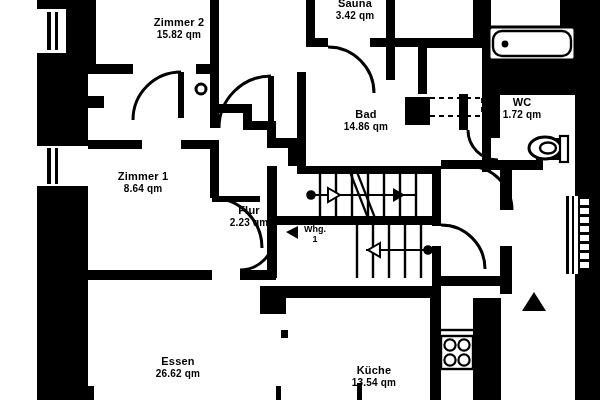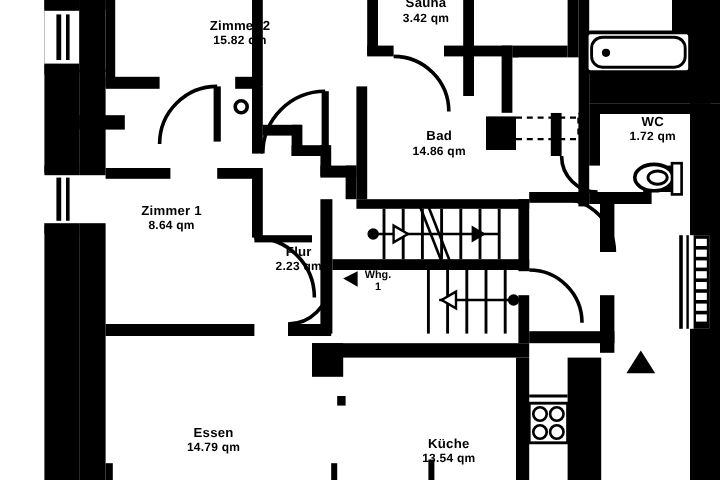--- a/index.html
+++ b/index.html
@@ -221,53 +221,53 @@
       <line x1="430" y1="98" x2="482" y2="98"></line>
       <line x1="430" y1="116" x2="482" y2="116"></line>
       <line x1="482" y1="98" x2="482" y2="116"></line>
     </g>
 
     <polygon points="534,292 546,311 522,311" fill="#000000"></polygon>
     <polygon points="286,232 298,226 298,239" fill="#000000"></polygon>
 
   </svg>
 
-  <div class="room-label" style="left:200px;top:16px;">
+  <div class="room-label" style="left:179px;top:16px;">
     <div class="rl-name">Zimmer 2</div>
     <div class="rl-area">15.82 qm</div>
   </div>
 
   <div class="room-label" style="left:355px;top:-3px;">
     <div class="rl-name">Sauna</div>
     <div class="rl-area">3.42 qm</div>
   </div>
 
   <div class="room-label" style="left:366px;top:108px;">
     <div class="rl-name">Bad</div>
     <div class="rl-area">14.86 qm</div>
   </div>
 
-  <div class="room-label" style="left:544px;top:96px;">
+  <div class="room-label" style="left:522px;top:96px;">
     <div class="rl-name">WC</div>
     <div class="rl-area">1.72 qm</div>
   </div>
 
   <div class="room-label" style="left:143px;top:170px;">
     <div class="rl-name">Zimmer 1</div>
     <div class="rl-area">8.64 qm</div>
   </div>
 
   <div class="room-label" style="left:249px;top:176px;margin-top:28px;">
     <div class="rl-name">Flur</div>
     <div class="rl-area">2.23 qm</div>
   </div>
 
   <div class="room-label" style="left:178px;top:355px;">
     <div class="rl-name">Essen</div>
-    <div class="rl-area">14.79 qm</div>
+    <div class="rl-area">26.62 qm</div>
   </div>
 
   <div class="room-label" style="left:374px;top:364px;">
     <div class="rl-name">Küche</div>
     <div class="rl-area">13.54 qm</div>
   </div>
 
   <div class="unit-label" style="left:315px;top:225px;">
     <div class="ul-name">Whg.</div>
     <div class="ul-num">1</div>

